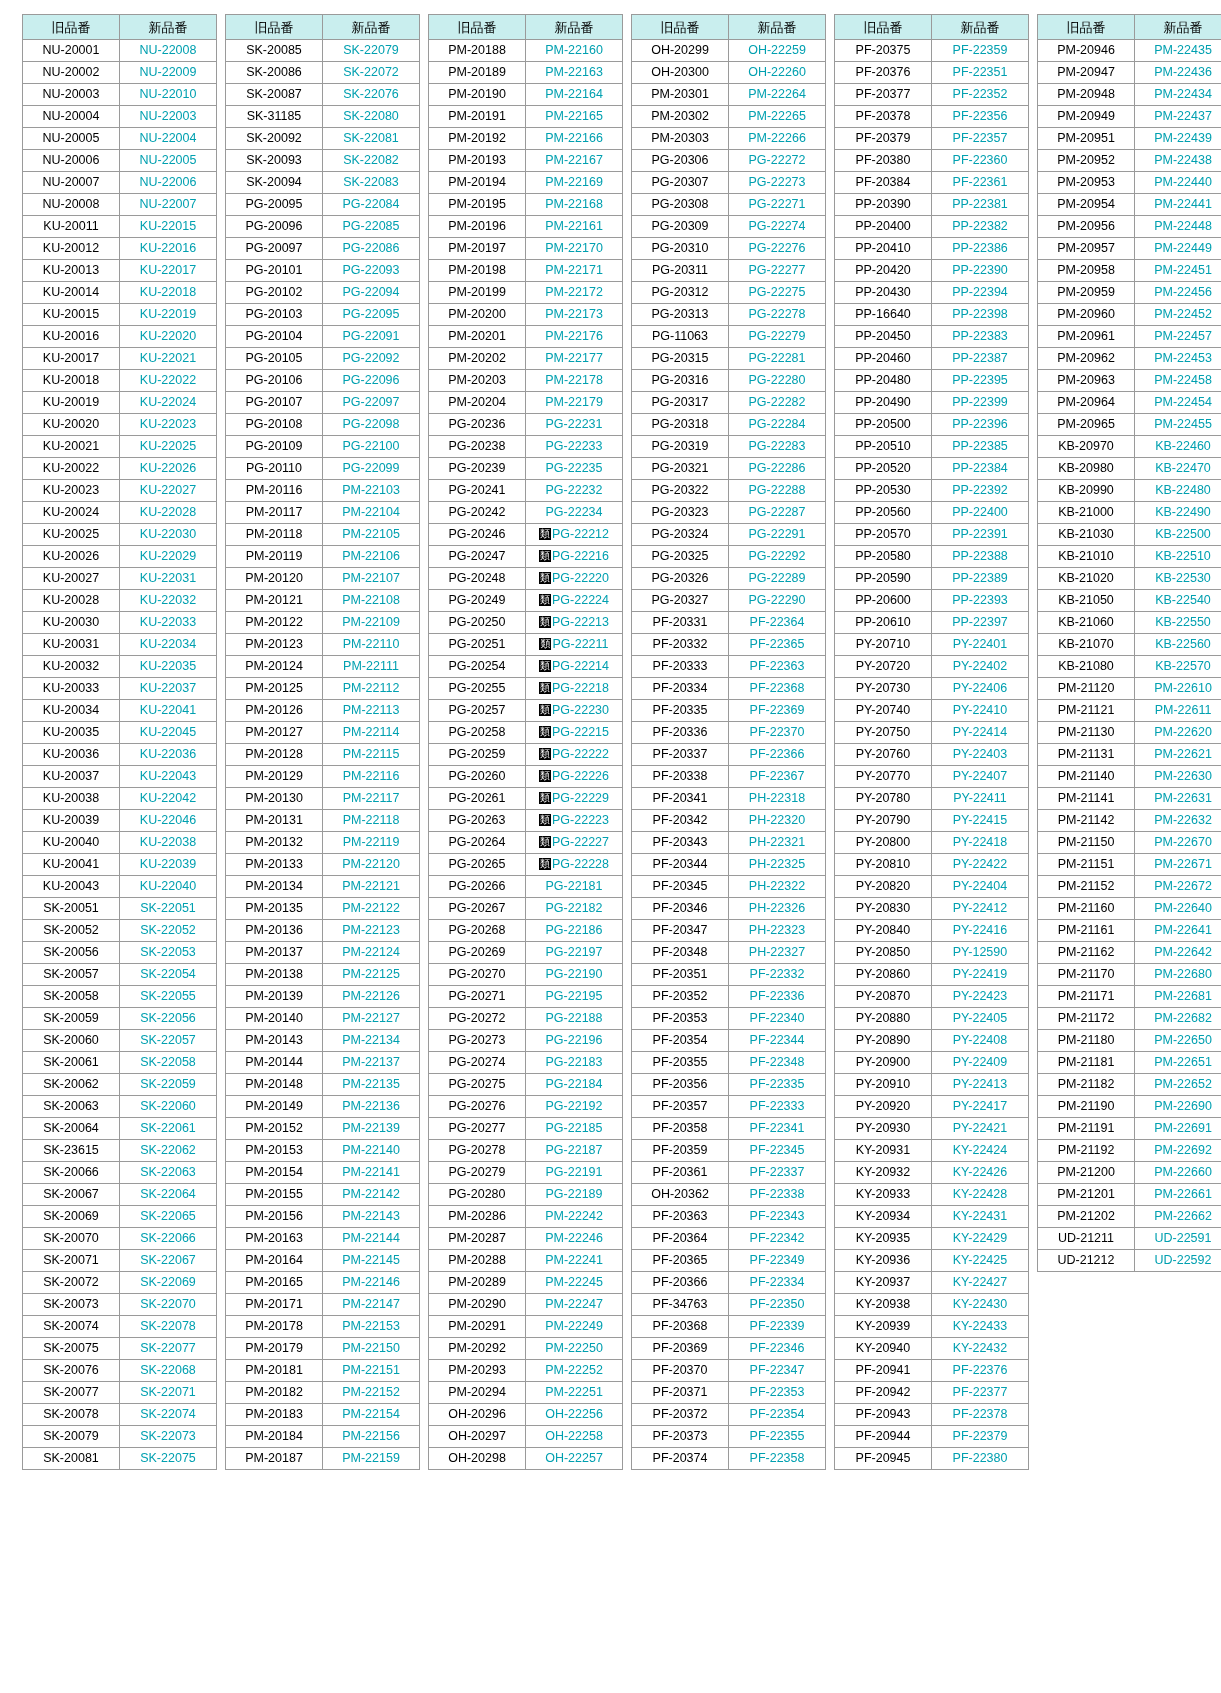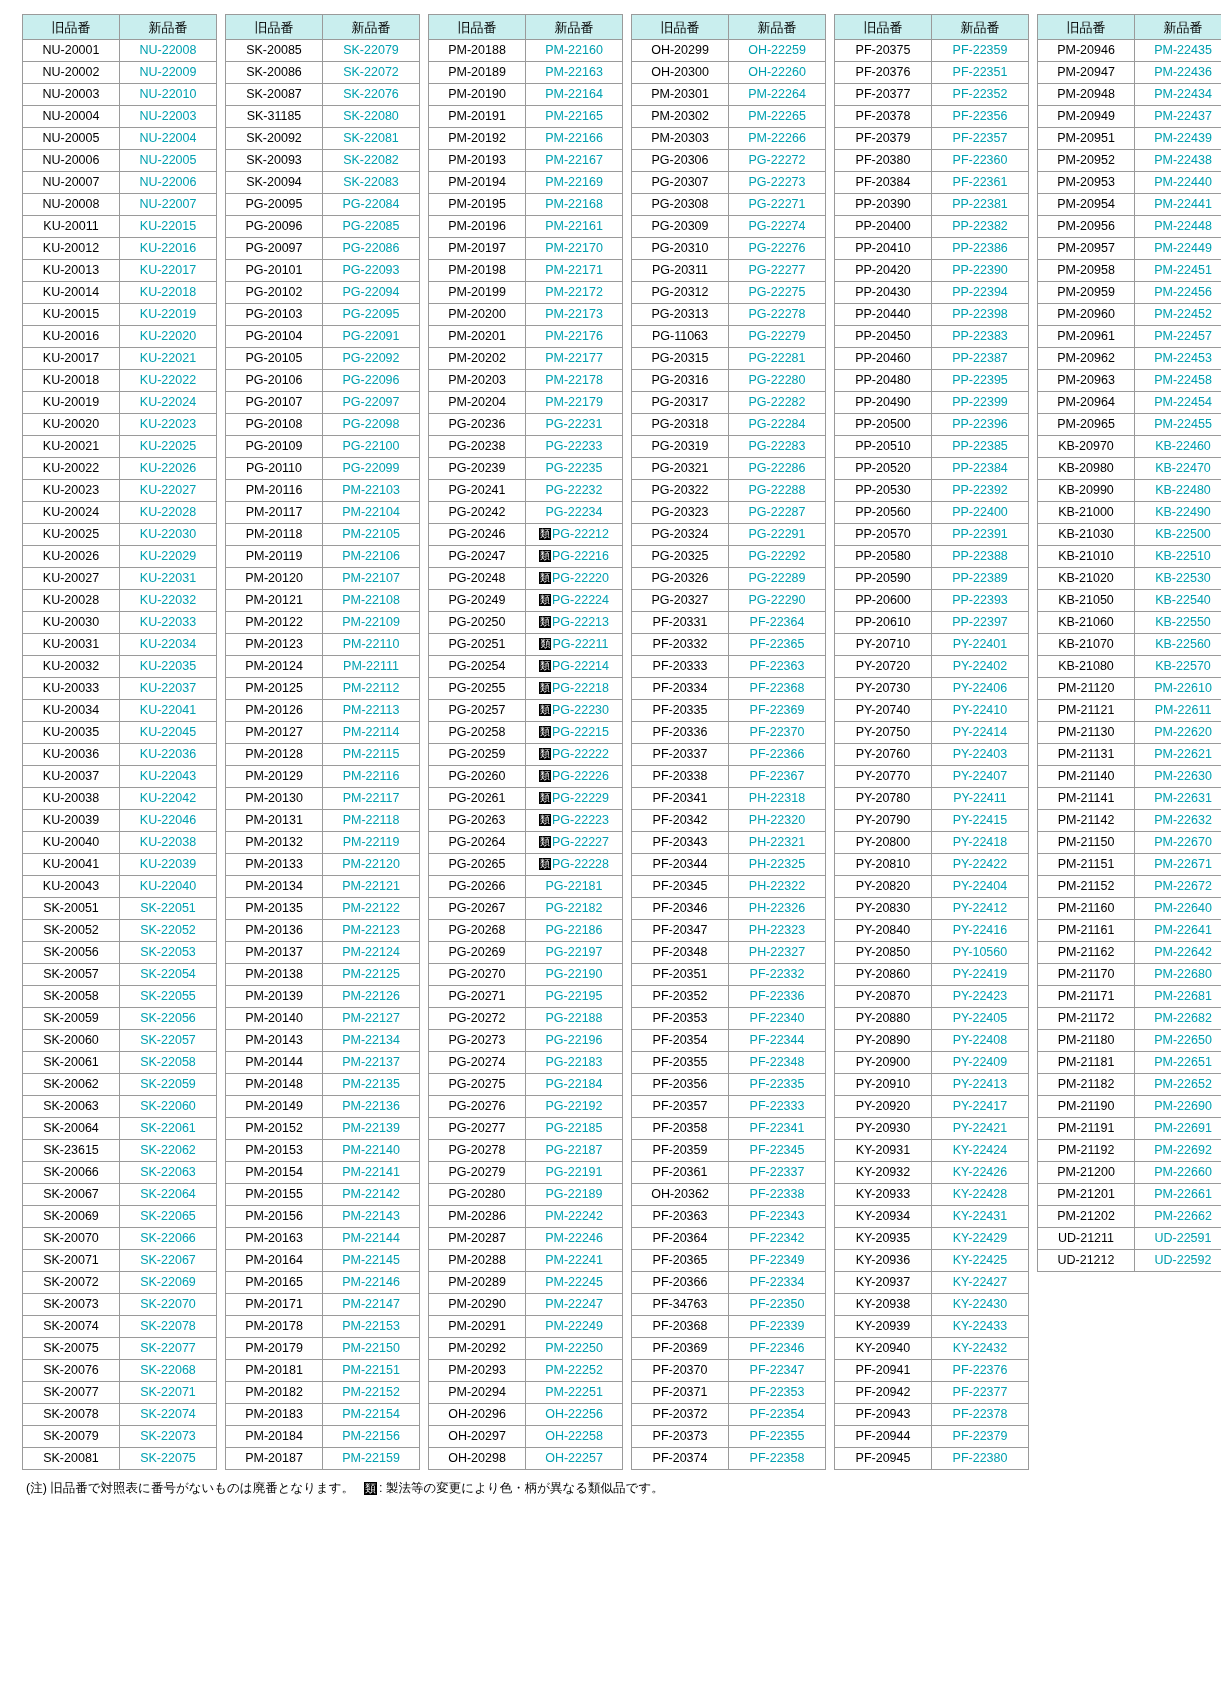--- a/index.html
+++ b/index.html
@@ -1235,21 +1235,21 @@
             </tr>
             <tr>
               <td class="old">PP-20420</td>
               <td class="new">PP-22390</td>
             </tr>
             <tr>
               <td class="old">PP-20430</td>
               <td class="new">PP-22394</td>
             </tr>
             <tr>
-              <td class="old">PP-20440</td>
+              <td class="old">PP-16640</td>
               <td class="new">PP-22398</td>
             </tr>
             <tr>
               <td class="old">PP-20450</td>
               <td class="new">PP-22383</td>
             </tr>
             <tr>
               <td class="old">PP-20460</td>
               <td class="new">PP-22387</td>
             </tr>
@@ -1352,21 +1352,21 @@
             <tr>
               <td class="old">PY-20830</td>
               <td class="new">PY-22412</td>
             </tr>
             <tr>
               <td class="old">PY-20840</td>
               <td class="new">PY-22416</td>
             </tr>
             <tr>
               <td class="old">PY-20850</td>
-              <td class="new">PY-10560</td>
+              <td class="new">PY-12590</td>
             </tr>
             <tr>
               <td class="old">PY-20860</td>
               <td class="new">PY-22419</td>
             </tr>
             <tr>
               <td class="old">PY-20870</td>
               <td class="new">PY-22423</td>
             </tr>
             <tr>
@@ -1687,17 +1687,14 @@
             </tr>
             <tr>
               <td class="old">UD-21212</td>
               <td class="new">UD-22592</td>
             </tr>
           </tbody>
         </table>
       </div>
     </div>
 
-  <div class="note">
-    <span>(注) 旧品番で対照表に番号がないものは廃番となります。</span><span class="note-mark">類</span><span>: 製法等の変更により色・柄が異なる類似品です。</span>
-  </div>
 
 </div>
 
 </body></html>

